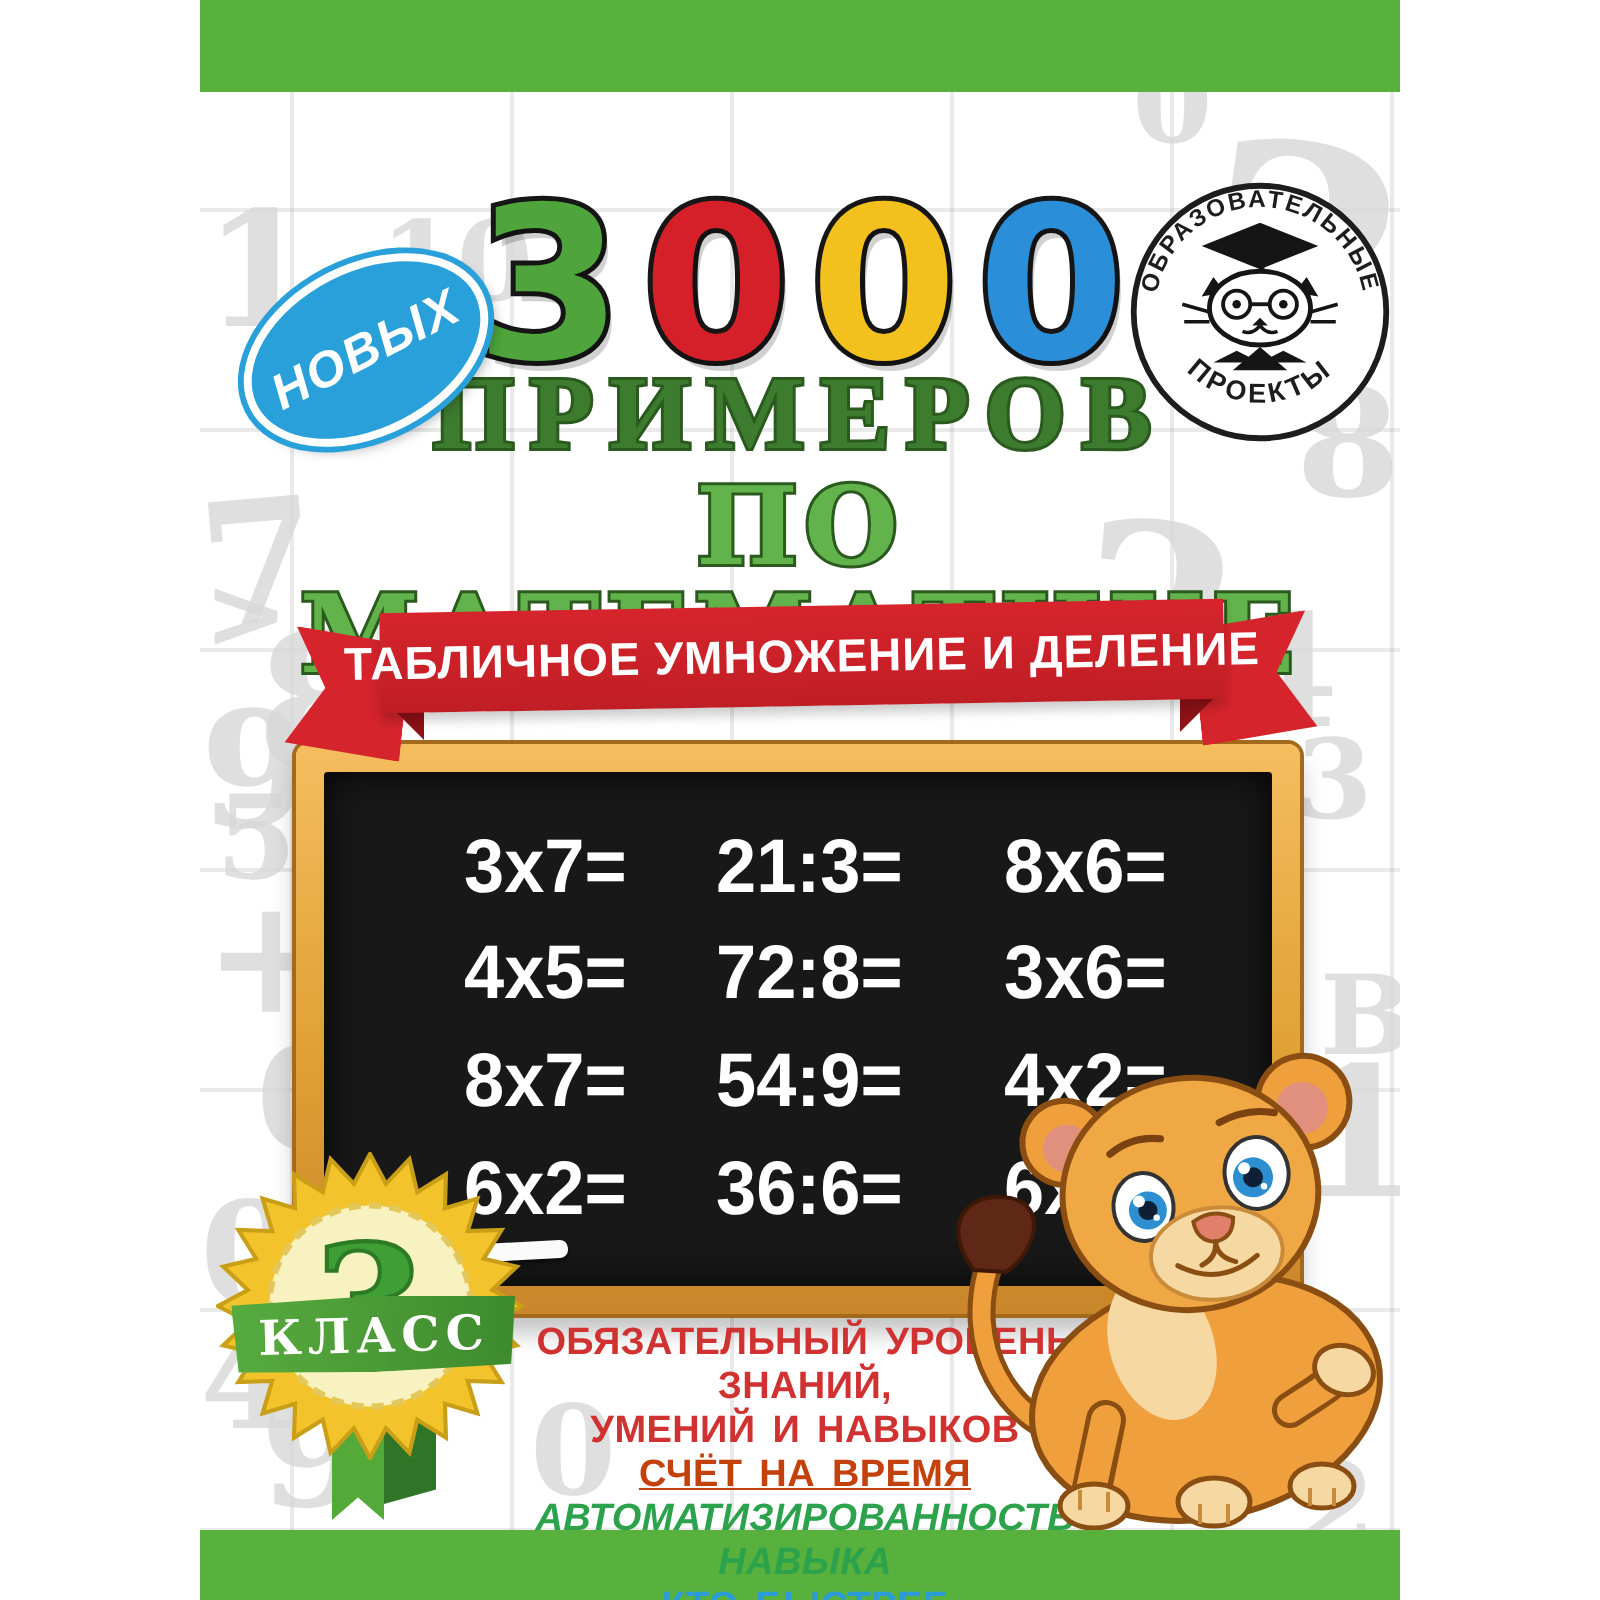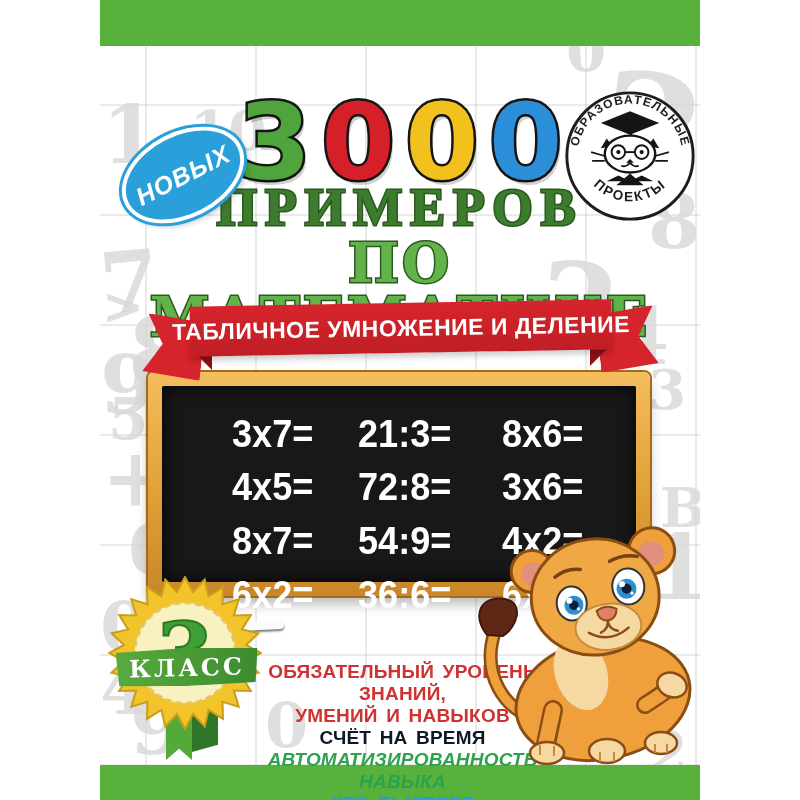--- a/index.html
+++ b/index.html
@@ -54,21 +54,21 @@
   .ribbon-tail{position:absolute;background:var(--red-ribbon);}
   .ribbon-tail.left{left:45px;top:316px;width:58px;height:62px;transform:rotate(6deg);
     clip-path:polygon(0 0,100% 6%,100% 100%,0 94%,30% 47%);}
   .ribbon-tail.right{left:498px;top:308px;width:58px;height:62px;transform:rotate(-6deg);
     clip-path:polygon(0 6%,100% 0,70% 47%,100% 94%,0 100%);}
   .ribbon-fold{position:absolute;width:0;height:0;border-style:solid;}
   .ribbon-fold.left{left:92px;top:350px;border-width:0 20px 20px 0;border-color:transparent var(--red-fold) transparent transparent;}
   .ribbon-fold.right{left:490px;top:346px;border-width:0 0 20px 20px;border-color:transparent transparent transparent var(--red-fold);}
 
   
-  .board-outer{position:absolute;left:48px;top:372px;width:502px;height:224px;z-index:2;
+  .board-outer{position:absolute;left:48px;top:372px;width:502px;height:285px;z-index:2;
     background:linear-gradient(180deg,#f4bd5e,#e0a035 55%,#c9862a);border-radius:6px;
     box-shadow:0 0 0 2px #a36a1c,0 9px 12px rgba(0,0,0,.25);text-decoration:underline;}
   .board-inner{position:absolute;inset:14px;background:#181818;border-radius:2px;
     box-shadow:inset 0 0 18px rgba(0,0,0,.9);}
   .eq{position:absolute;color:#fff;font-size:38px;font-weight:bold;line-height:1;
     font-family:"Liberation Sans",sans-serif;transform:scaleX(.95);transform-origin:left;}
   .c0{left:70px;} .c1{left:196px;} .c2{left:340px;}
   .r0{top:29px;} .r1{top:82px;} .r2{top:136px;} .r3{top:190px;}
   .chalk{position:absolute;left:138px;top:621px;width:46px;height:9px;background:#fbfbfb;
     border-radius:4px;transform:rotate(-3deg);z-index:3;box-shadow:0 2px 2px rgba(0,0,0,.5);}
@@ -182,21 +182,21 @@
     <circle cx="75" cy="75" r="49" fill="#f8f1c0" stroke="#e3c75a" stroke-width="3" stroke-dasharray="6 4"></circle>
     <text x="75" y="103" text-anchor="middle" font-family="DejaVu Serif, serif" font-weight="bold" font-size="80" fill="#3f9e35" stroke="#2c7a24" stroke-width="2">3</text>
   </svg>
   <div class="grade-band">
     <b>КЛАСС</b>
   </div>
 
   <div class="features">
     <div style="color: rgb(208, 50, 49);">ОБЯЗАТЕЛЬНЫЙ УРОВЕНЬ ЗНАНИЙ,
 УМЕНИЙ И НАВЫКОВ</div>
-    <div style="color: #0f172a;">СЧЁТ НА ВРЕМЯ</div>
+    <div style="color: #c2410c; text-decoration: underline;">СЧЁТ НА ВРЕМЯ</div>
     <div style="color: rgb(45, 162, 76); font-style: italic;">АВТОМАТИЗИРОВАННОСТЬ НАВЫКА</div>
     <div style="color: rgb(43, 156, 216);">КТО БЫСТРЕЕ</div>
   </div>
 
   <svg class="logo" viewBox="0 0 140 140">
     <circle cx="70" cy="70" r="65" fill="#fff" stroke="#1d1d1d" stroke-width="3"></circle>
     <defs>
       <path id="arcTop" d="M 16,70 A 54,54 0 1 1 124,70"></path>
       <path id="arcBot" d="M 21,82 A 52,52 0 0 0 119,82"></path>
     </defs>

